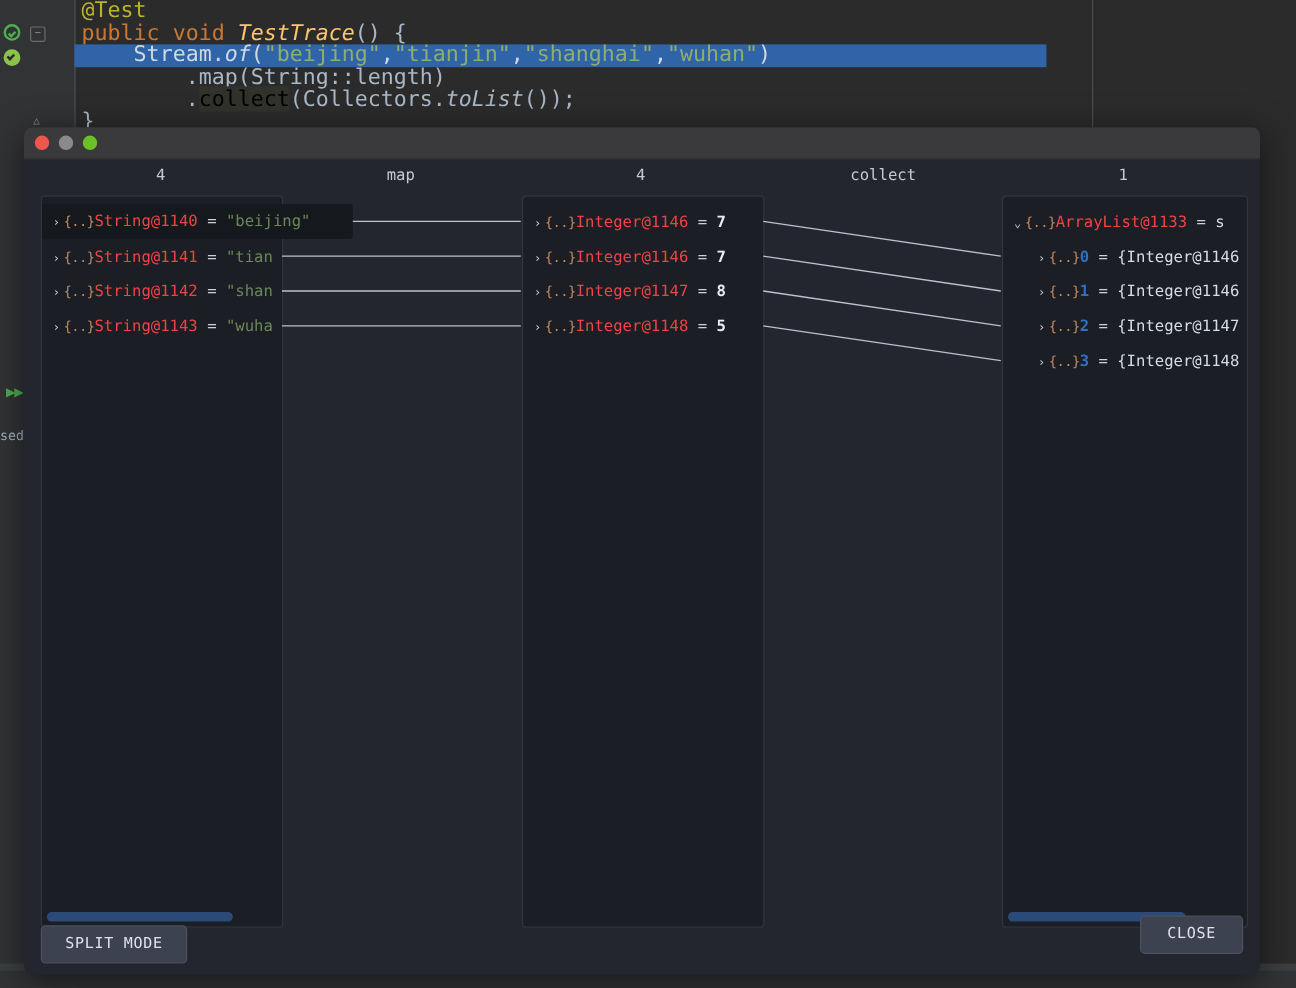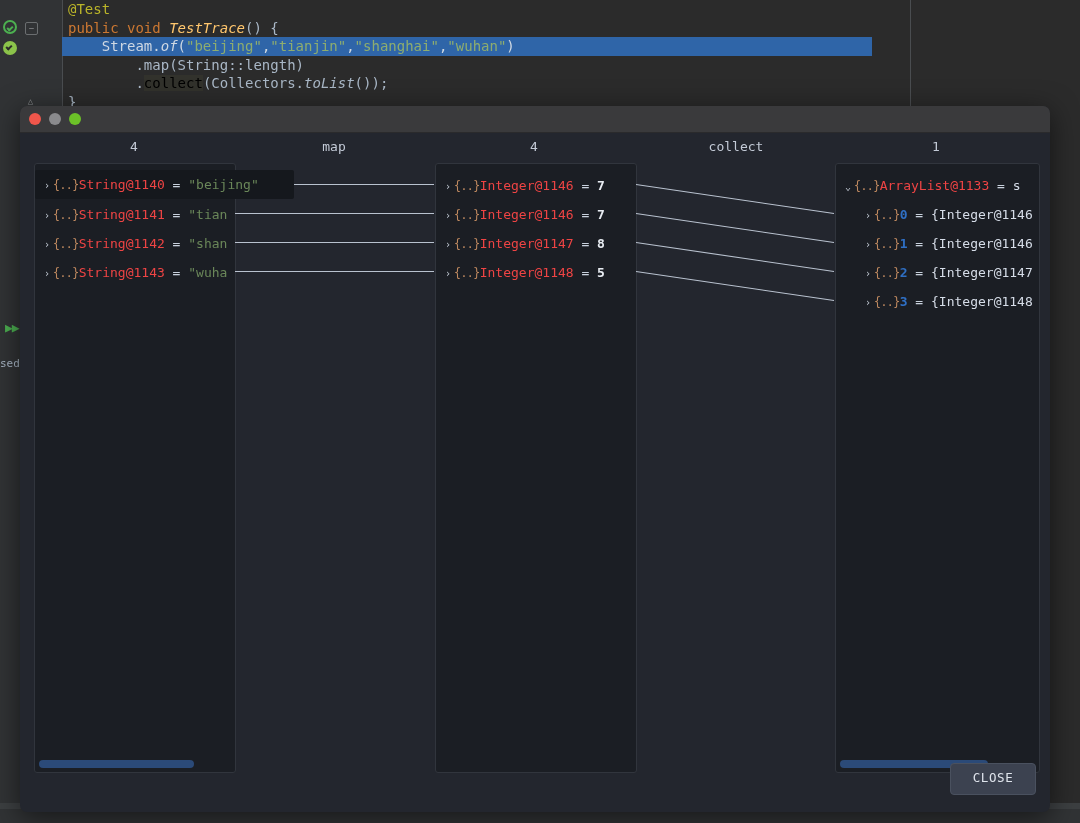--- a/index.html
+++ b/index.html
@@ -63,21 +63,21 @@
   .fold.tri   { top: 96px; }
 
   .vguide {
     position: absolute; top: 0; width: 1px; height: 110px;
     background: #4a4d50;
   }
 
   .code {
     position: absolute; left: 62px; top: 0;
     width: 810px;
-    font-size: 14px;
+    font-size: 18px;
     line-height: 18.6px;
     white-space: pre;
   }
   .code-line { position: relative; height: 18.6px; padding-left: 6px; }
   .code-line.sel { background: #2f65a8; }
   .tk-ann  { color: #bbb529; }
   .tk-kw   { color: #cc7832; }
   .tk-mtd  { color: #ffc66d; font-style: italic; }
   .tk-pln  { color: #a9b7c6; }
   .tk-ital { color: #a9b7c6; font-style: italic; }
@@ -311,15 +311,16 @@
             <div class="row" style="padding-left: 6px; visibility: hidden;"><span class="arrow">›</span><span class="brace">{..}</span><span class="ref">String@1140</span><span class="eq"> = </span><span class="strv">"beijing"</span></div>
             <div class="row" style="padding-left: 6px;"><span class="arrow">›</span><span class="brace">{..}</span><span class="ref">String@1141</span><span class="eq"> = </span><span class="strv">"tian</span></div>
             <div class="row" style="padding-left: 6px;"><span class="arrow">›</span><span class="brace">{..}</span><span class="ref">String@1142</span><span class="eq"> = </span><span class="strv">"shan</span></div>
             <div class="row" style="padding-left: 6px;"><span class="arrow">›</span><span class="brace">{..}</span><span class="ref">String@1143</span><span class="eq"> = </span><span class="strv">"wuha</span></div>
           </div>
           <div class="hscroll" style="width: 155px;"></div>
         </div>
         <div class="row overlay" style="padding-left: 6px; left: 15px; top: 37px; width: 253px;"><span class="arrow">›</span><span class="brace">{..}</span><span class="ref">String@1140</span><span class="eq"> = </span><span class="strv">"beijing"</span></div>
       </div>
 
+    <div class="btn split">SPLIT MODE</div>
     <div class="btn close">CLOSE</div>
   </div>
 </div>
 
 </body></html>

